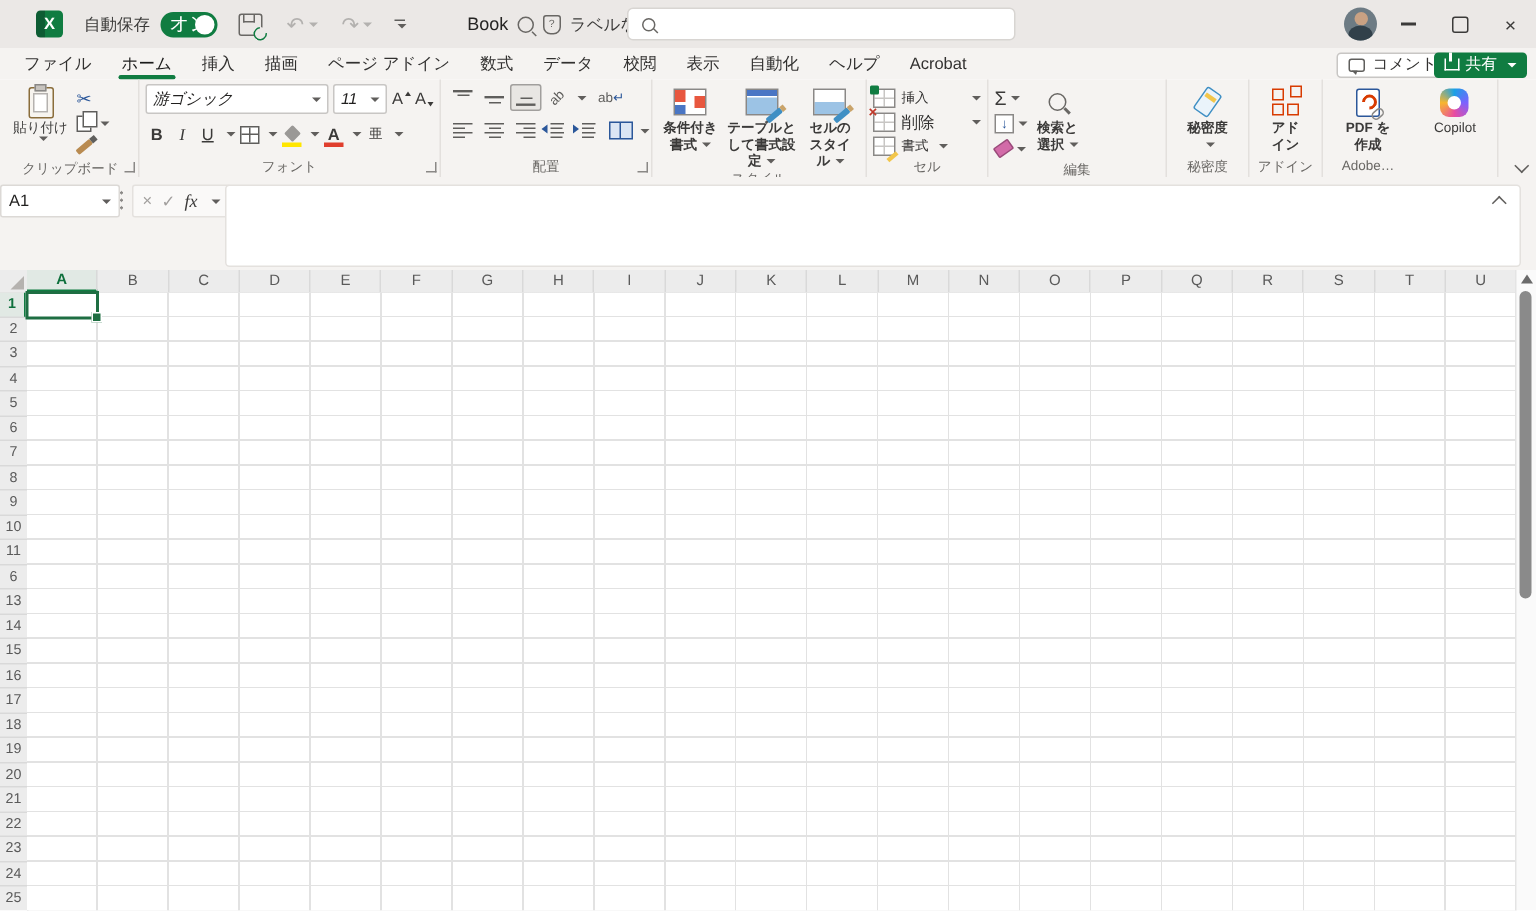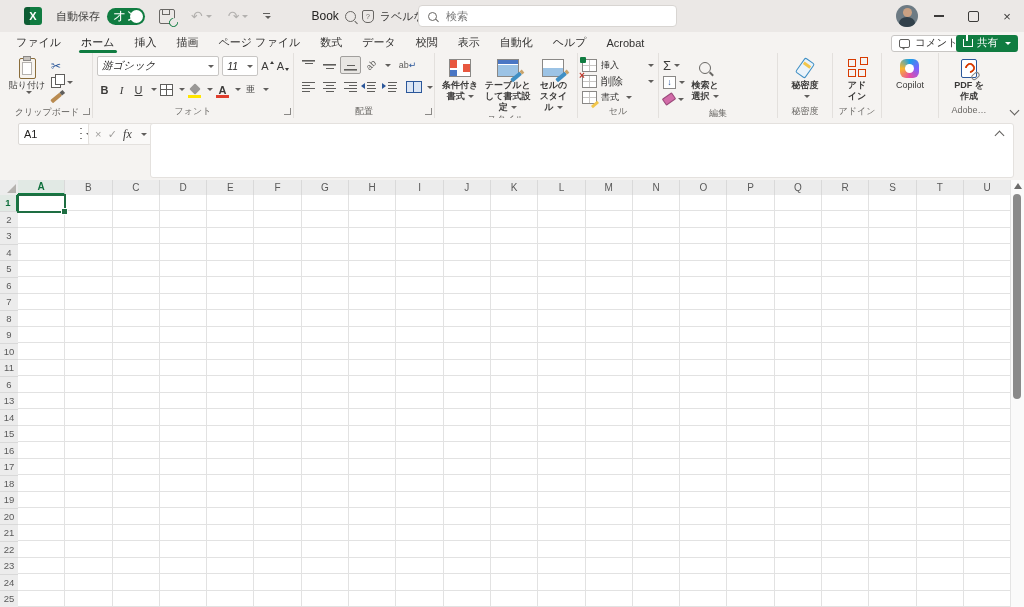--- a/index.html
+++ b/index.html
@@ -153,21 +153,21 @@
   .addin-ico span{border:1.7px solid #d83b01;}
   .addin-ico span:nth-child(2){transform:translate(2px,-2px);}
   .copilot-ico{width:19px;height:19px;border-radius:6px;background:conic-gradient(#19a1e6,#7b61ff,#e94ca1,#f8b62d,#19a1e6);position:relative;}
   .copilot-ico::after{content:"";position:absolute;left:5px;top:5px;width:9px;height:9px;border-radius:50%;background:#fff;}
   .pdf-ico{width:14px;height:17px;border:1.4px solid #2b579a;border-radius:2px;position:relative;background:#fff;}
   .pdf-ico::before{content:"";position:absolute;left:2.5px;top:3px;width:6px;height:6px;border:2px solid #d83b01;border-radius:50%;border-bottom-color:transparent;transform:rotate(45deg);}
   .pdf-ico::after{content:"";position:absolute;right:-4px;bottom:-2px;width:7px;height:4px;border:1.3px solid #8a8886;border-radius:3px;transform:rotate(-40deg);}
   .collapse-chev{position:absolute;right:6px;bottom:4px;width:6px;height:6px;border-left:1.5px solid #605e5c;border-bottom:1.5px solid #605e5c;transform:rotate(-45deg);}
   
   .fbar{position:absolute;top:118px;left:0;right:0;height:62px;background:#f5f3f1;}
-  .namebox{position:absolute;left:18px;top:5px;width:68px;height:20px;background:#fff;border:1px solid #dcd9d6;border-radius:2px;
+  .namebox{position:absolute;left:0;top:5px;width:68px;height:20px;background:#fff;border:1px solid #dcd9d6;border-radius:2px;
            display:flex;align-items:center;justify-content:space-between;padding:0 5px;font-size:11px;color:#201f1e;}
   .vdots{position:absolute;left:80px;top:8px;width:2px;height:14px;
          background-image:radial-gradient(circle,#8a8886 0.9px,transparent 1.1px);background-size:2px 5px;}
   .fxbox{position:absolute;left:88px;top:5px;width:58px;height:20px;background:#faf9f8;border:1px solid #e4e1de;border-radius:2px;
          display:flex;align-items:center;justify-content:space-around;padding:0 3px;}
   .fxbox .gx{color:#a19f9d;font-size:11px;}
   .fxbox .fx{font-family:"Liberation Serif","DejaVu Serif",serif;font-style:italic;font-size:12px;color:#3b3a39;}
   .fedit{position:absolute;left:150px;top:5px;right:10px;bottom:2px;background:#fff;border:1px solid #e4e1de;border-radius:3px;}
   .chev-up{position:absolute;right:10px;top:8px;width:6px;height:6px;border-left:1.5px solid #605e5c;border-top:1.5px solid #605e5c;transform:rotate(45deg);}
   
@@ -217,42 +217,41 @@
     </div>
   <div class="doctitle">
     <span>Book</span>
     <span class="pin-icon"></span>
     <span class="shield-icon">?</span>
     <span class="docstatus">ラベルなし • アップロードできませんでした</span>
     <span class="chev"></span>
   </div>
   <div class="searchbox">
     <span class="mag"></span>
-    <input placeholder="検索" style="">
   </div>
   <div class="avatar"></div>
   <div class="winbtns">
     <div class="winbtn">
         <span class="ico-min"></span>
       </div>
     <div class="winbtn">
         <span class="ico-max"></span>
       </div>
     <div class="winbtn">
         <span>×</span>
       </div>
   </div>
 </div>
 
 <div class="tabrow">
   <div class="tab">ファイル</div>
   <div class="tab active">ホーム</div>
   <div class="tab">挿入</div>
   <div class="tab">描画</div>
-  <div class="tab">ページ ファイル</div>
+  <div class="tab">ページ アドイン</div>
   <div class="tab">数式</div>
   <div class="tab">データ</div>
   <div class="tab">校閲</div>
   <div class="tab">表示</div>
   <div class="tab">自動化</div>
   <div class="tab">ヘルプ</div>
   <div class="tab">Acrobat</div>
   <div class="comment-btn">
     <span class="bubble"></span>
     <span>コメント</span>
@@ -483,42 +482,42 @@
               <span></span>
               <span></span>
             </span>
           </span>
         <span class="lbl2">アドイン</span>
       </div>
     </div>
     <div class="rg-label">アドイン</div>
   </div>
 
+  <div class="rgroup" style="width:52px;border-right:none">
+    <div class="rg-body" style="justify-content:center;width:100%">
+      <div class="bigbtn" style="width:34px">
+        <span class="bb-icon">
+            <span class="pdf-ico"></span>
+          </span>
+        <span class="lbl2">PDF を作成</span>
+      </div>
+    </div>
+    <div class="rg-label">Adobe…</div>
+  </div>
+
   <div class="rgroup" style="width:48px">
     <div class="rg-body" style="justify-content:center;width:100%">
       <div class="bigbtn">
         <span class="bb-icon">
             <span class="copilot-ico"></span>
           </span>
         <span>Copilot</span>
       </div>
     </div>
     <div class="rg-label"></div>
-  </div>
-
-  <div class="rgroup" style="width:52px;border-right:none">
-    <div class="rg-body" style="justify-content:center;width:100%">
-      <div class="bigbtn" style="width:34px">
-        <span class="bb-icon">
-            <span class="pdf-ico"></span>
-          </span>
-        <span class="lbl2">PDF を作成</span>
-      </div>
-    </div>
-    <div class="rg-label">Adobe…</div>
   </div>
 
   <span class="collapse-chev"></span>
 </div>
 
 <div class="fbar">
   <div class="namebox">
     <span>A1</span>
       <span class="chev"></span>
   </div>

